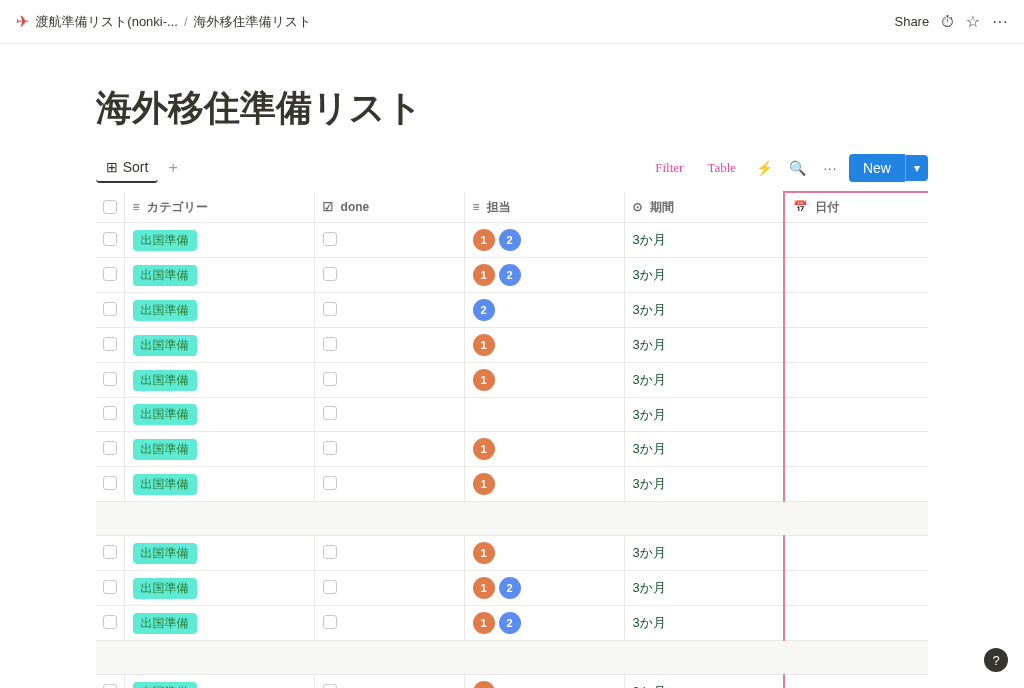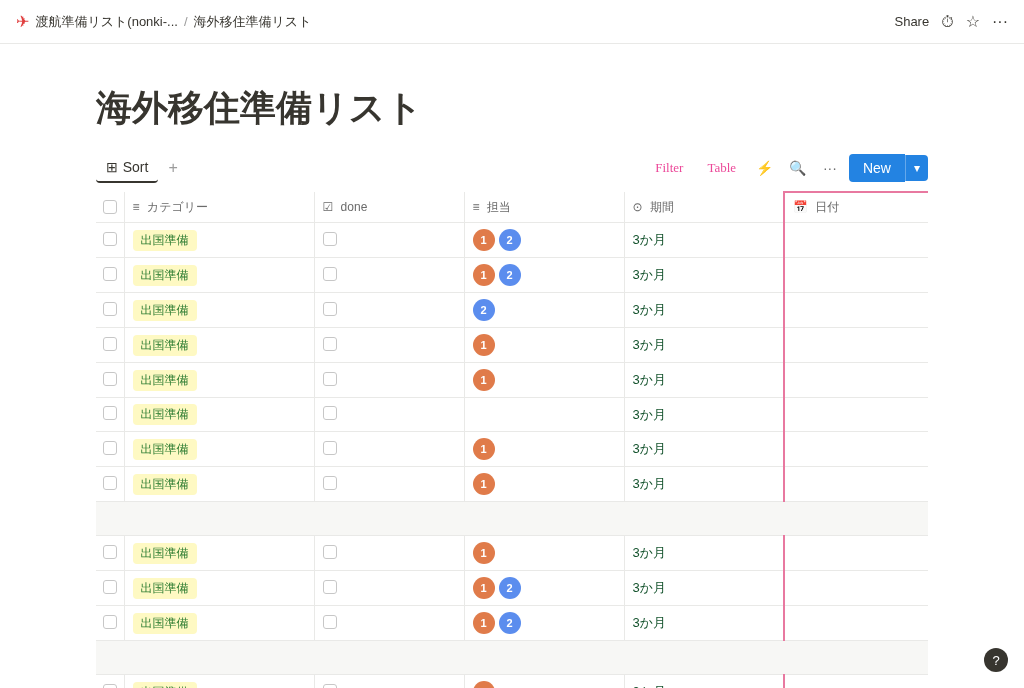--- a/index.html
+++ b/index.html
@@ -59,21 +59,21 @@
     colgroup col:nth-child(3) { width: 160px; }
     colgroup col:nth-child(4) { width: 160px; }
     colgroup col:nth-child(5) { width: 160px; }
     colgroup col:nth-child(6) { width: 200px; }
     colgroup col:nth-child(7) { width: 40px; }
 
     thead tr th {
       border-bottom: 1px solid #e9e9e7;
       border-right: 1px solid #e9e9e7;
       padding: 6px 8px; text-align: left;
-      font-size: 12px; font-weight: 400; color: #6b6b6b;
+      font-size: 12px; font-weight: 700; color: #6b6b6b;
       background: #fff;
     }
     thead tr th:first-child { border-right: 1px solid #e9e9e7; padding: 0; }
     thead tr th.date-col { border: 2px solid #e879a0; border-bottom: 1px solid #e9e9e7; }
 
     tbody tr { border-bottom: 1px solid #e9e9e7; }
     tbody tr td {
       padding: 6px 8px; border-right: 1px solid #e9e9e7;
       font-size: 13px; vertical-align: middle; height: 34px;
     }
@@ -82,21 +82,21 @@
     tbody tr:last-child td.date-col { border-bottom: 2px solid #e879a0; }
 
     
     .cb { width: 14px; height: 14px; border: 1.5px solid #c7c7c7; border-radius: 3px; display: inline-block; }
 
     
     .cat-badge {
       display: inline-block; padding: 2px 8px; border-radius: 4px;
       font-size: 12px; font-weight: 500;
     }
-    .cat-green { background: #fef9c3; color: #2e7d32; }
+    .cat-green { background: #5eead4; color: #2e7d32; }
 
     
     .badge-group { display: flex; gap: 4px; }
     .assignee-badge {
       display: inline-flex; align-items: center; justify-content: center;
       width: 22px; height: 22px; border-radius: 50%;
       font-size: 11px; font-weight: 600; color: #fff;
     }
     .badge-orange { background: #e07b4a; }
     .badge-blue { background: #5b8dee; }

